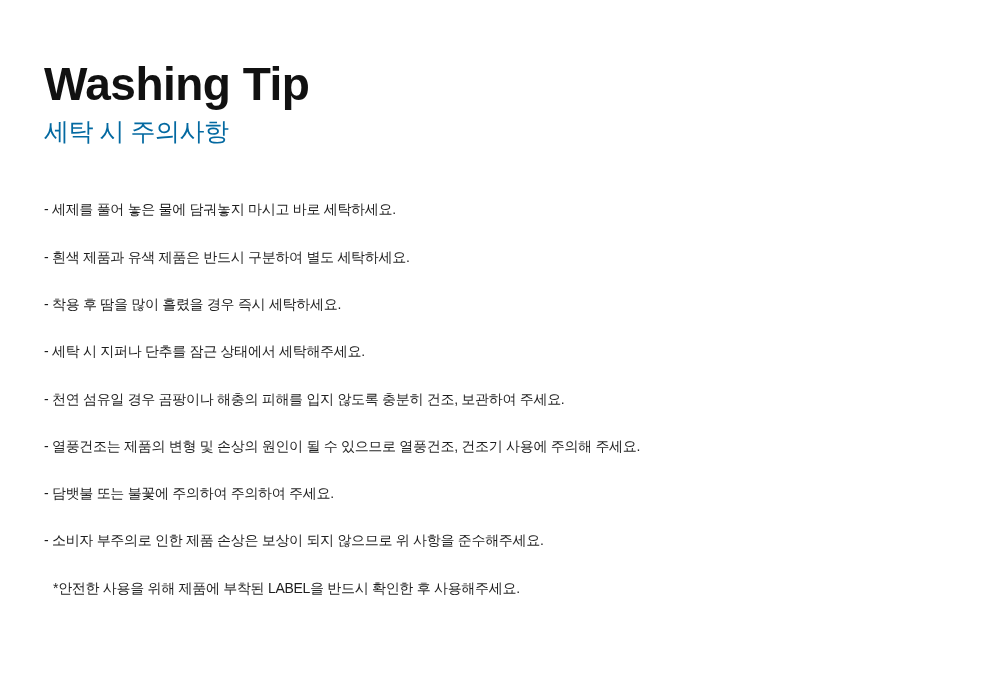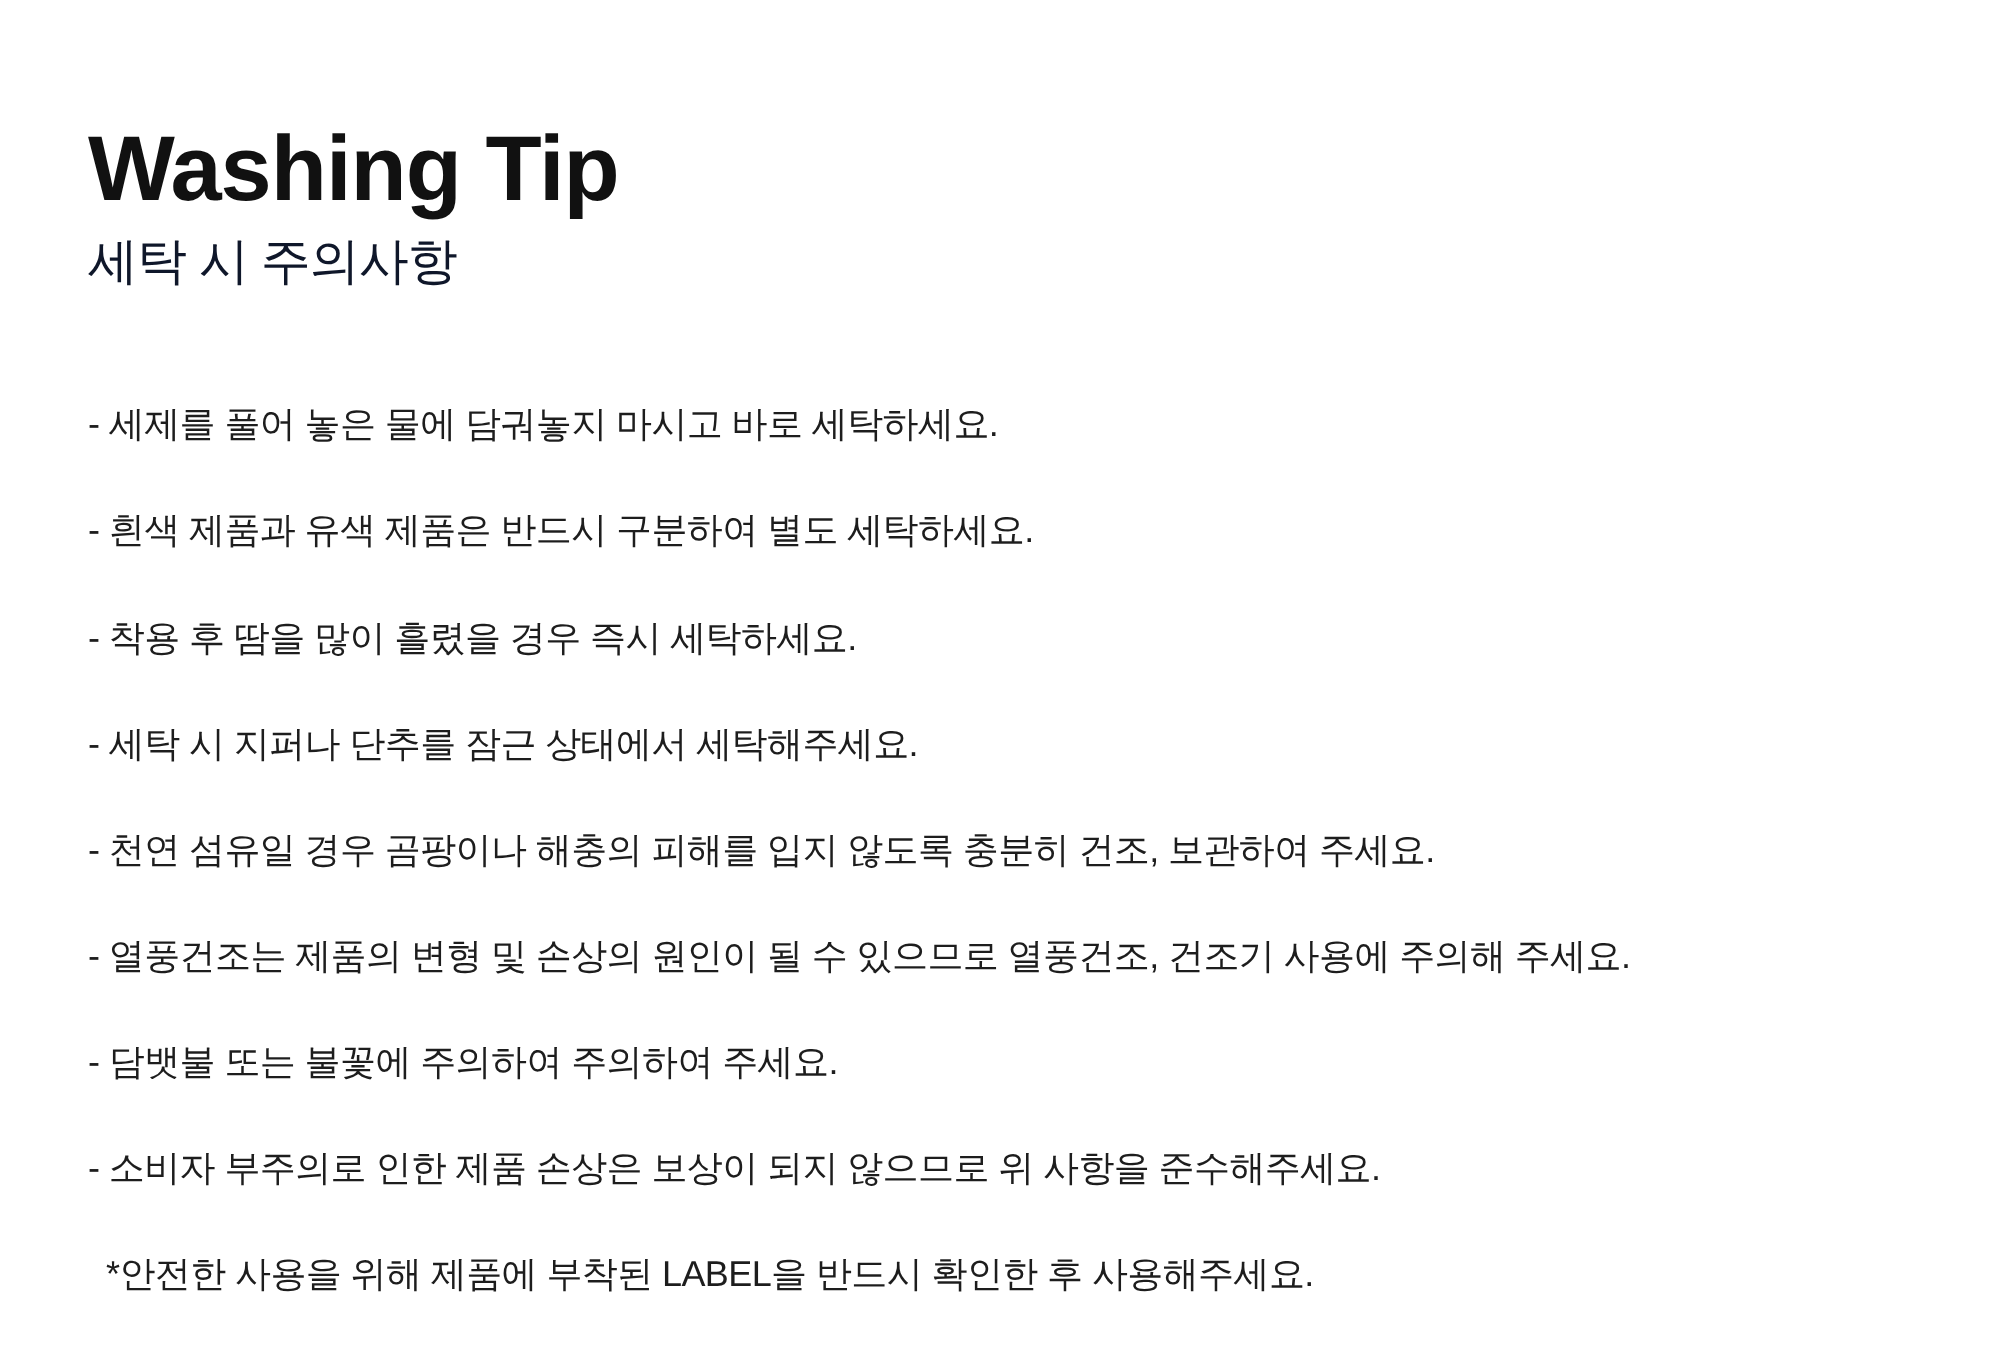--- a/index.html
+++ b/index.html
@@ -28,28 +28,28 @@
     letter-spacing: -0.5px;
     line-height: 1.15;
     color: #111111;
     margin: 0 0 4px 0;
   }
   .subtitle {
     font-size: 25px;
     font-weight: normal;
     letter-spacing: -0.5px;
     line-height: 1.3;
-    color: #0f172a;
+    color: #0369a1;
     margin: 0;
   }
   .notes {
     margin-top: 52px;
   }
   .note-line {
-    font-size: 18px;
+    font-size: 14px;
     line-height: 1.45;
     letter-spacing: -0.3px;
     color: #1d1d1d;
     margin: 0 0 27px 0;
     white-space: nowrap;
   }
   .note-line.footnote {
     margin-top: 1px;
     padding-left: 9px;
   }

